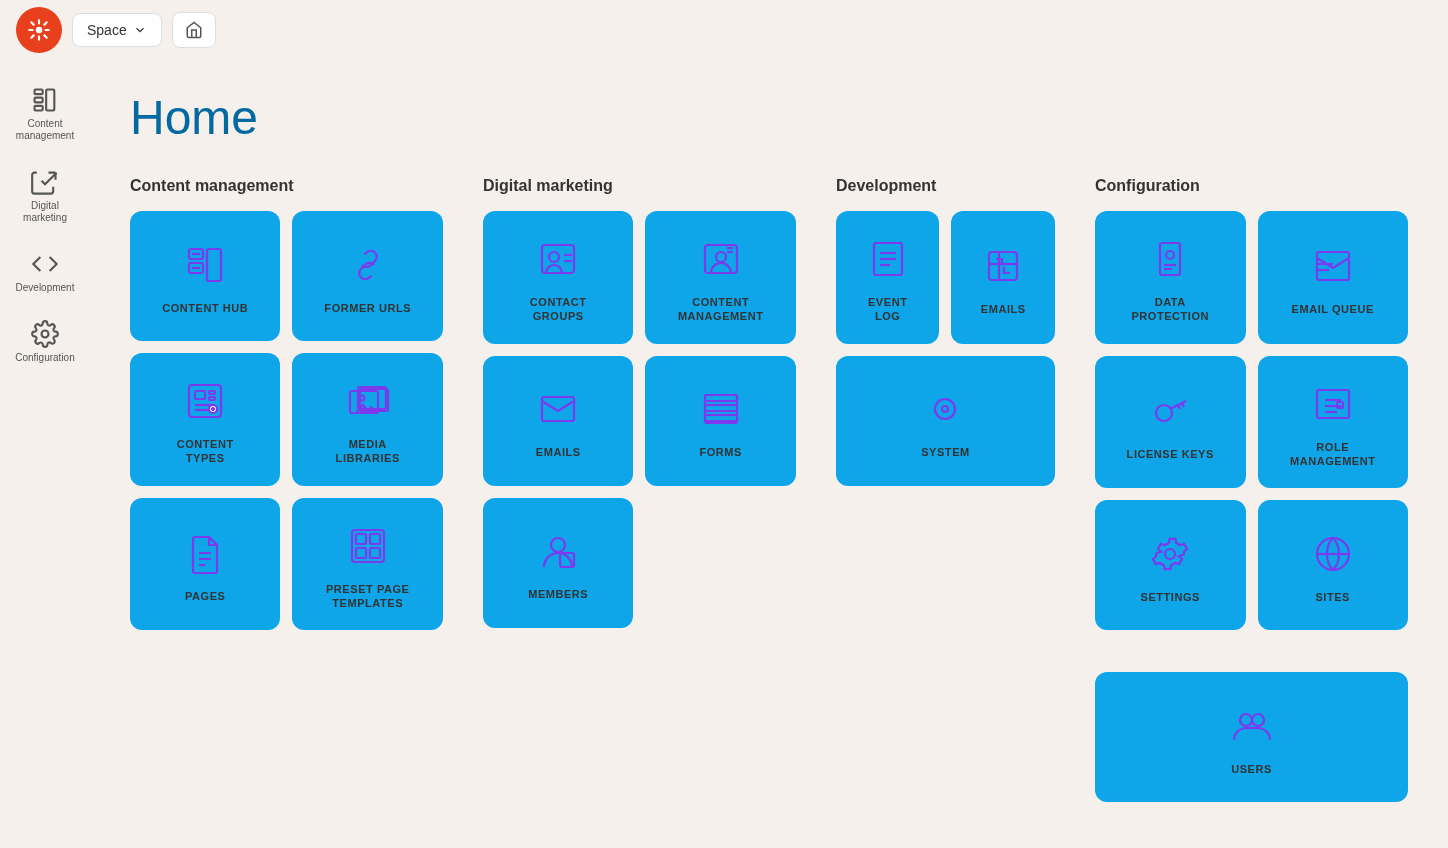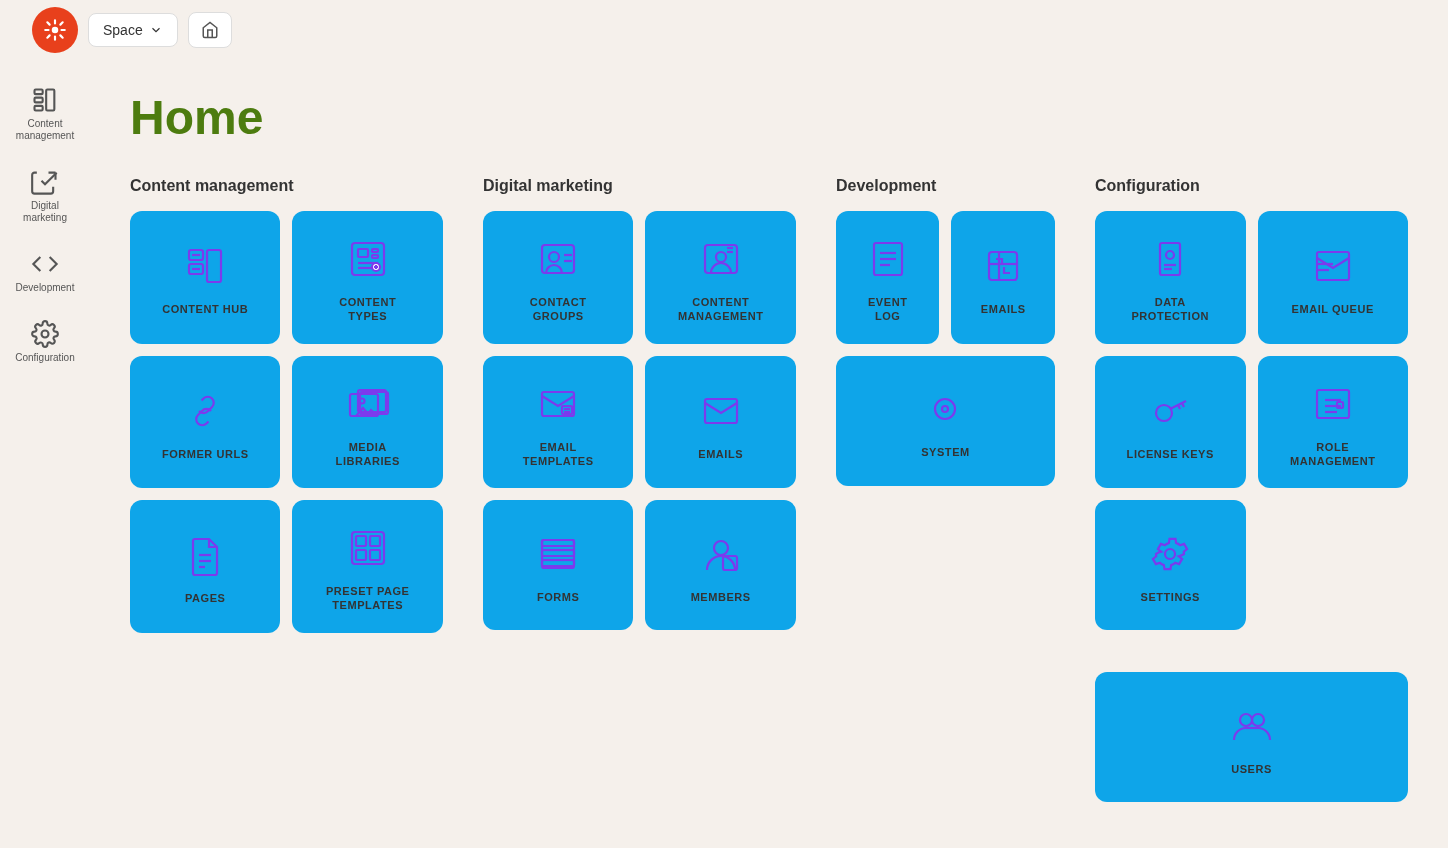--- a/index.html
+++ b/index.html
@@ -7,21 +7,21 @@
       font-family: -apple-system, BlinkMacSystemFont, 'Segoe UI', sans-serif;
       background: #f5f0eb;
       display: flex;
       height: 100vh;
       overflow: hidden;
     }
 
     
     .topbar {
       position: fixed;
-      top: 0; left: 16px; right: 0;
+      top: 0; left: 0; right: 0;
       height: 60px;
       background: #f5f0eb;
       display: flex;
       align-items: center;
       padding: 0 16px;
       gap: 10px;
       z-index: 100;
     }
 
     .logo-btn {
@@ -88,22 +88,22 @@
     .main {
       margin-top: 60px;
       margin-left: 90px;
       flex: 1;
       overflow-y: auto;
       padding: 30px 40px 40px;
     }
 
     .page-title {
       font-size: 48px;
-      font-weight: 700;
-      color: #4d7c0f;
+      font-weight: 400;
+      color: #0369a1;
       margin-bottom: 32px;
     }
 
     .sections {
       display: flex;
       gap: 40px;
       align-items: flex-start;
     }
 
     .section { flex: 1; min-width: 0; }
@@ -223,46 +223,46 @@
               <line x1="11" y1="13" x2="19" y2="13"></line>
               <line x1="11" y1="27" x2="19" y2="27"></line>
             </svg>
           </div>
           <div class="card-label">CONTENT HUB</div>
         </div>
 
         <div class="card">
           <div class="card-icon">
             <svg viewBox="0 0 48 48" fill="none" stroke="#7c3aed" stroke-width="2.2">
+              <path d="M18 24a6 6 0 009 0l4-4a6 6 0 00-8.49-8.49l-2 2"></path>
+              <path d="M30 24a6 6 0 00-9 0l-4 4a6 6 0 008.49 8.49l2-2"></path>
+            </svg>
+          </div>
+          <div class="card-label">FORMER URLS</div>
+        </div>
+
+        <div class="card">
+          <div class="card-icon">
+            <svg viewBox="0 0 48 48" fill="none" stroke="#7c3aed" stroke-width="2.2">
               <rect x="8" y="8" width="32" height="32" rx="3"></rect>
               <rect x="14" y="14" width="10" height="8" rx="1"></rect>
               <rect x="28" y="14" width="6" height="3" rx="1"></rect>
               <rect x="28" y="20" width="6" height="3" rx="1"></rect>
               <line x1="14" y1="28" x2="34" y2="28"></line>
               <line x1="14" y1="33" x2="28" y2="33"></line>
               <circle cx="32" cy="32" r="4" fill="white" stroke="#7c3aed"></circle>
               <path d="M30 32h4M32 30v4"></path>
             </svg>
           </div>
           <div class="card-label">CONTENT TYPES</div>
         </div>
 
         <div class="card">
           <div class="card-icon">
             <svg viewBox="0 0 48 48" fill="none" stroke="#7c3aed" stroke-width="2.2">
-              <path d="M18 24a6 6 0 009 0l4-4a6 6 0 00-8.49-8.49l-2 2"></path>
-              <path d="M30 24a6 6 0 00-9 0l-4 4a6 6 0 008.49 8.49l2-2"></path>
-            </svg>
-          </div>
-          <div class="card-label">FORMER URLS</div>
-        </div>
-
-        <div class="card">
-          <div class="card-icon">
-            <svg viewBox="0 0 48 48" fill="none" stroke="#7c3aed" stroke-width="2.2">
               <rect x="6" y="14" width="28" height="22" rx="2"></rect>
               <path d="M12 36l7-8 5 6 3-4 7 6"></path>
               <circle cx="18" cy="21" r="2.5"></circle>
               <rect x="14" y="10" width="28" height="22" rx="2"></rect>
               <rect x="16" y="12" width="28" height="22" rx="2"></rect>
             </svg>
           </div>
           <div class="card-label">MEDIA LIBRARIES</div>
         </div>
 
@@ -319,32 +319,20 @@
               <circle cx="24" cy="22" r="5"></circle>
               <path d="M14 38c0-5.5 4.5-10 10-10s10 4.5 10 10"></path>
               <line x1="30" y1="13" x2="36" y2="13"></line>
               <line x1="30" y1="17" x2="36" y2="17"></line>
             </svg>
           </div>
           <div class="card-label">CONTENT MANAGEMENT</div>
         </div>
 
 
-        <div class="card">
-          <div class="card-icon">
-            <svg viewBox="0 0 48 48" fill="none" stroke="#7c3aed" stroke-width="2.2">
-              <rect x="8" y="12" width="32" height="24" rx="2"></rect>
-              <path d="M8 16l16 10 16-10"></path>
-              <rect x="28" y="26" width="10" height="8" rx="1"></rect>
-              <line x1="30" y1="29" x2="36" y2="29"></line>
-              <line x1="30" y1="32" x2="36" y2="32"></line>
-            </svg>
-          </div>
-          <div class="card-label">EMAIL TEMPLATES</div>
-        </div>
 
         <div class="card">
           <div class="card-icon">
             <svg viewBox="0 0 48 48" fill="none" stroke="#7c3aed" stroke-width="2.2">
               <rect x="8" y="12" width="32" height="24" rx="2"></rect>
               <path d="M8 16l16 10 16-10"></path>
             </svg>
           </div>
           <div class="card-label">EMAILS</div>
         </div>
@@ -476,20 +464,31 @@
         <div class="card">
           <div class="card-icon">
             <svg viewBox="0 0 48 48" fill="none" stroke="#7c3aed" stroke-width="2.2">
               <circle cx="24" cy="24" r="5"></circle>
               <path d="M38 24a14 14 0 00-.2-2.3l3.3-2.6-3-5.2-4 1.3a14 14 0 00-4-2.3l-.6-4.1h-6l-.6 4.1a14 14 0 00-4 2.3l-4-1.3-3 5.2 3.3 2.6A14 14 0 0010 24a14 14 0 00.2 2.3l-3.3 2.6 3 5.2 4-1.3a14 14 0 004 2.3l.6 4.1h6l.6-4.1a14 14 0 004-2.3l4 1.3 3-5.2-3.3-2.6A14 14 0 0038 24z"></path>
             </svg>
           </div>
           <div class="card-label">SETTINGS</div>
         </div>
 
+        <div class="card">
+          <div class="card-icon">
+            <svg viewBox="0 0 48 48" fill="none" stroke="#7c3aed" stroke-width="2.2">
+              <circle cx="24" cy="24" r="16"></circle>
+              <path d="M8 24h32"></path>
+              <path d="M24 8c-4 4-6 10-6 16s2 12 6 16"></path>
+              <path d="M24 8c4 4 6 10 6 16s-2 12-6 16"></path>
+            </svg>
+          </div>
+          <div class="card-label">SITES</div>
+        </div>
 
         <div class="card" style="grid-column: 1 / -1; margin-top: 30px;">
           <div class="card-icon">
             <svg viewBox="0 0 48 48" fill="none" stroke="#7c3aed" stroke-width="2.2">
               <circle cx="18" cy="18" r="6"></circle>
               <path d="M6 38c0-6.6 5.4-12 12-12"></path>
               <circle cx="30" cy="18" r="6"></circle>
               <path d="M30 26c6.6 0 12 5.4 12 12"></path>
               <line x1="18" y1="26" x2="30" y2="26"></line>
             </svg>

